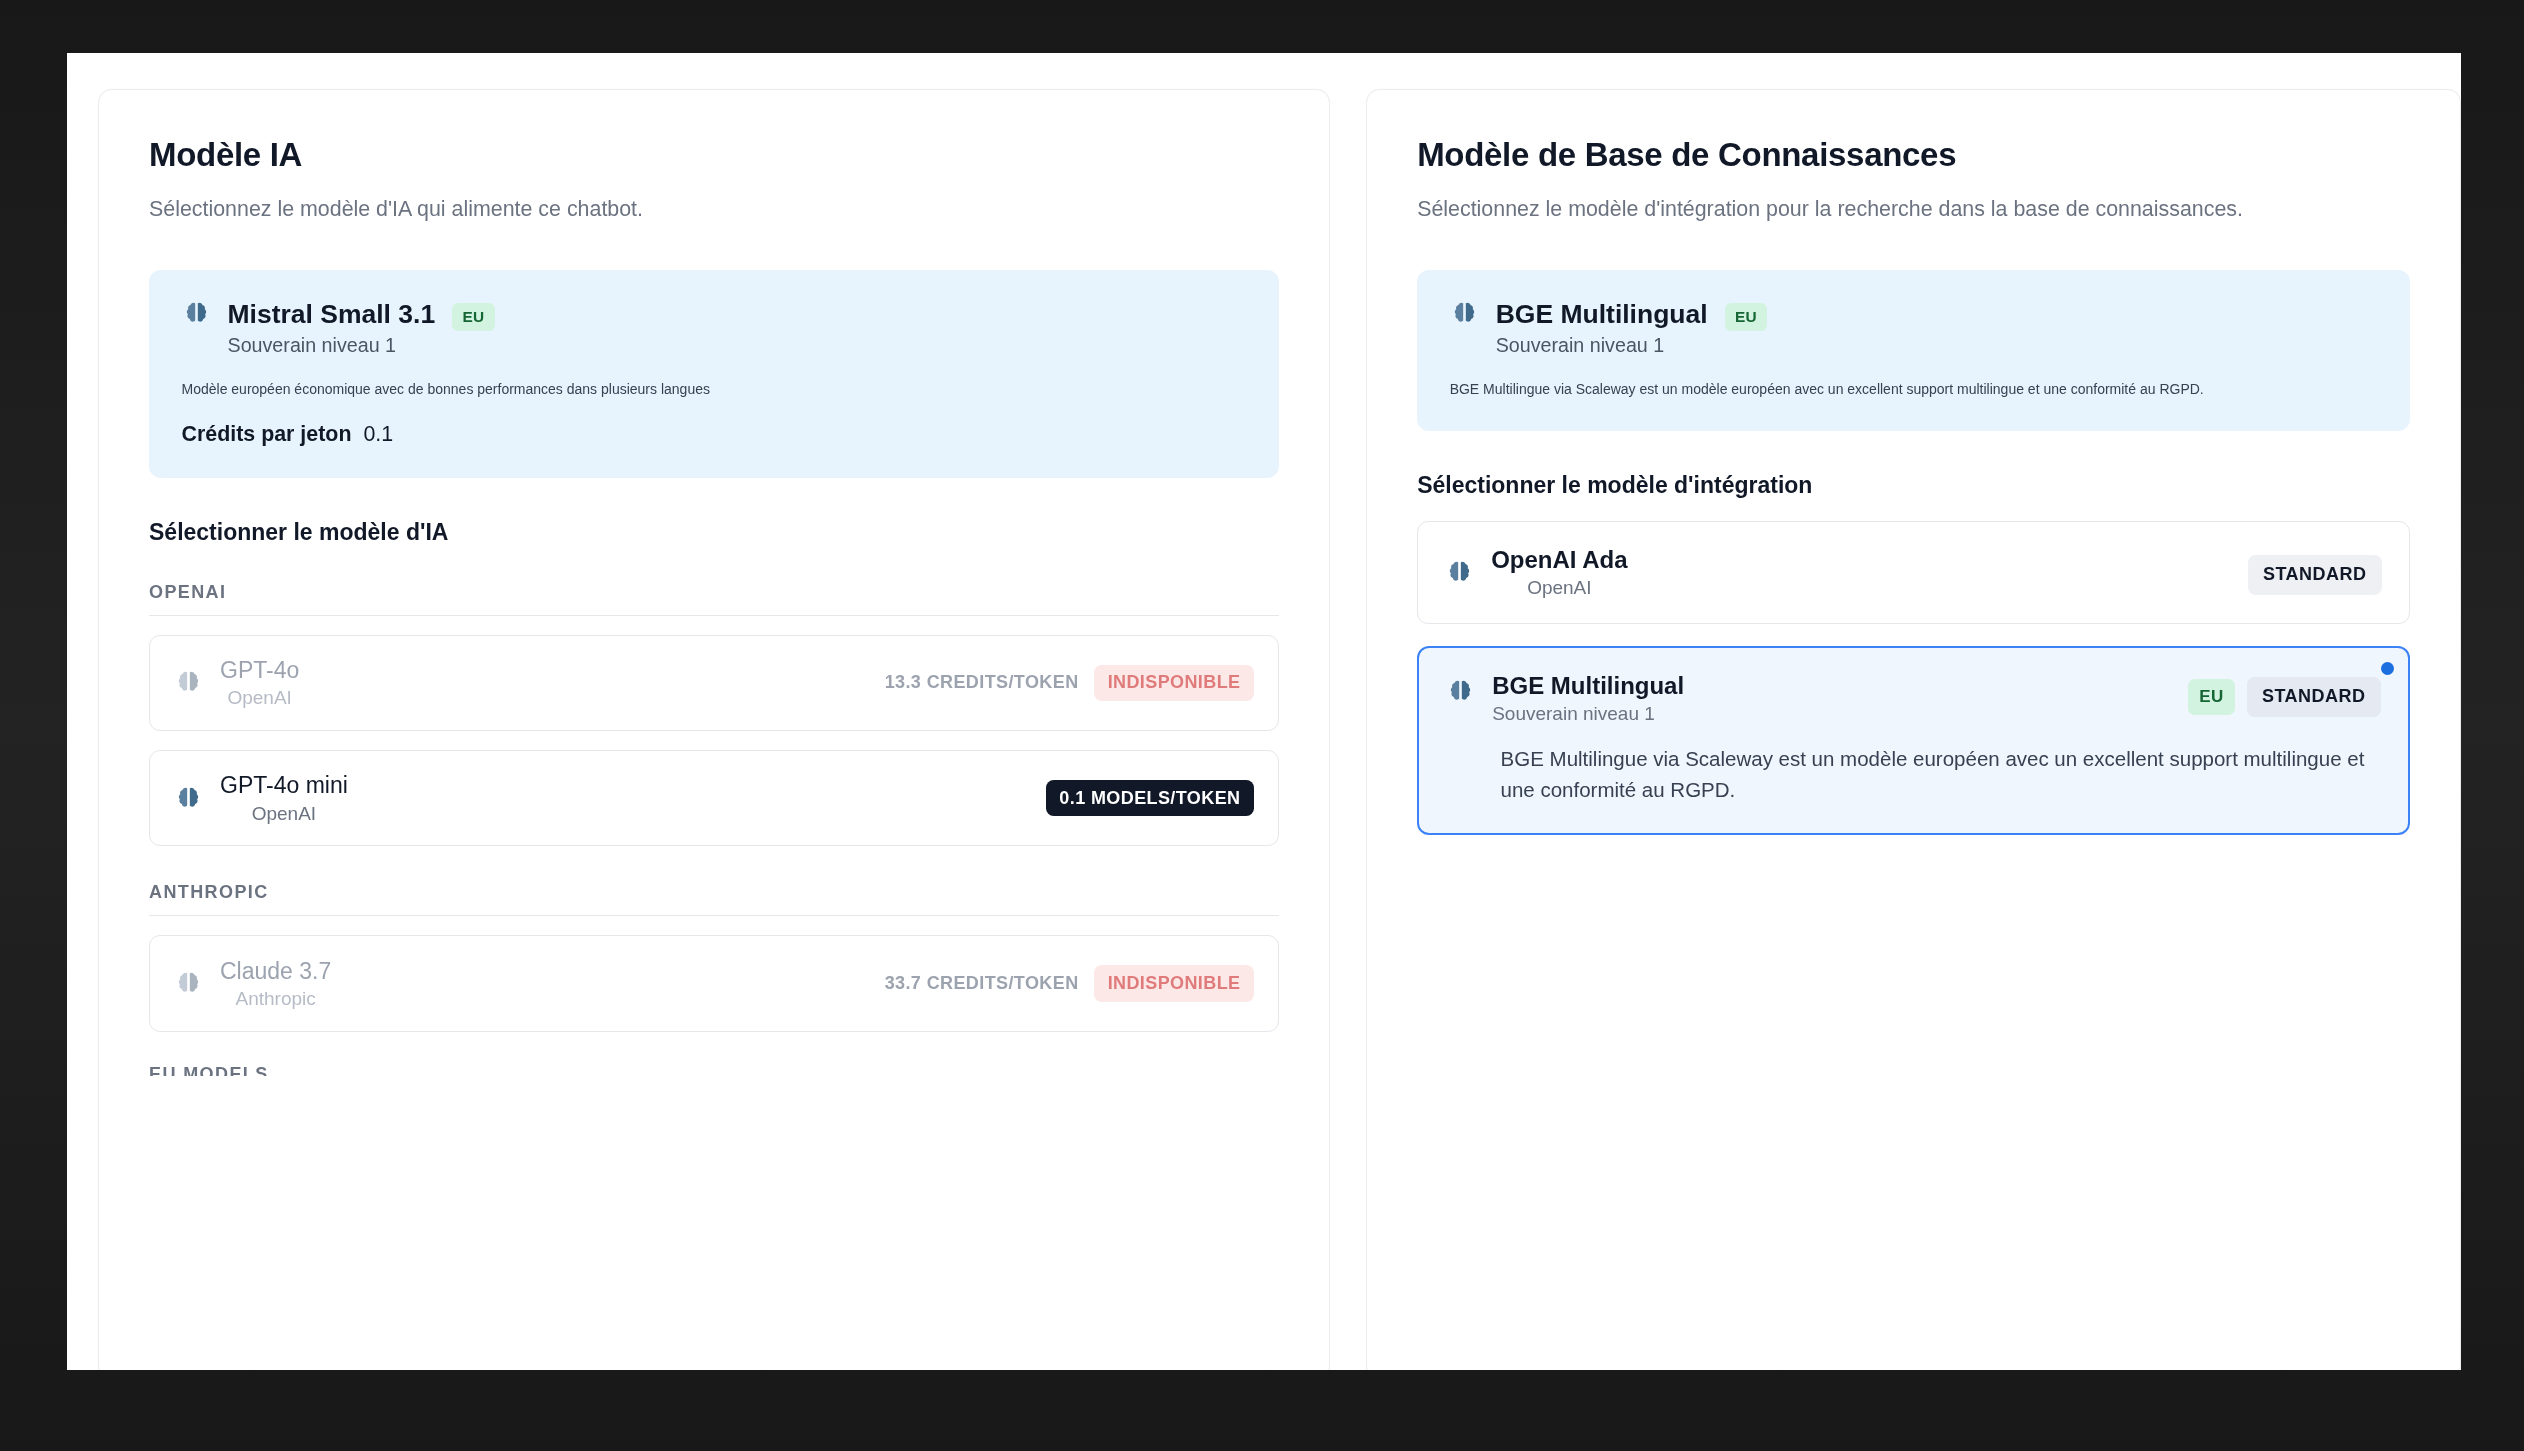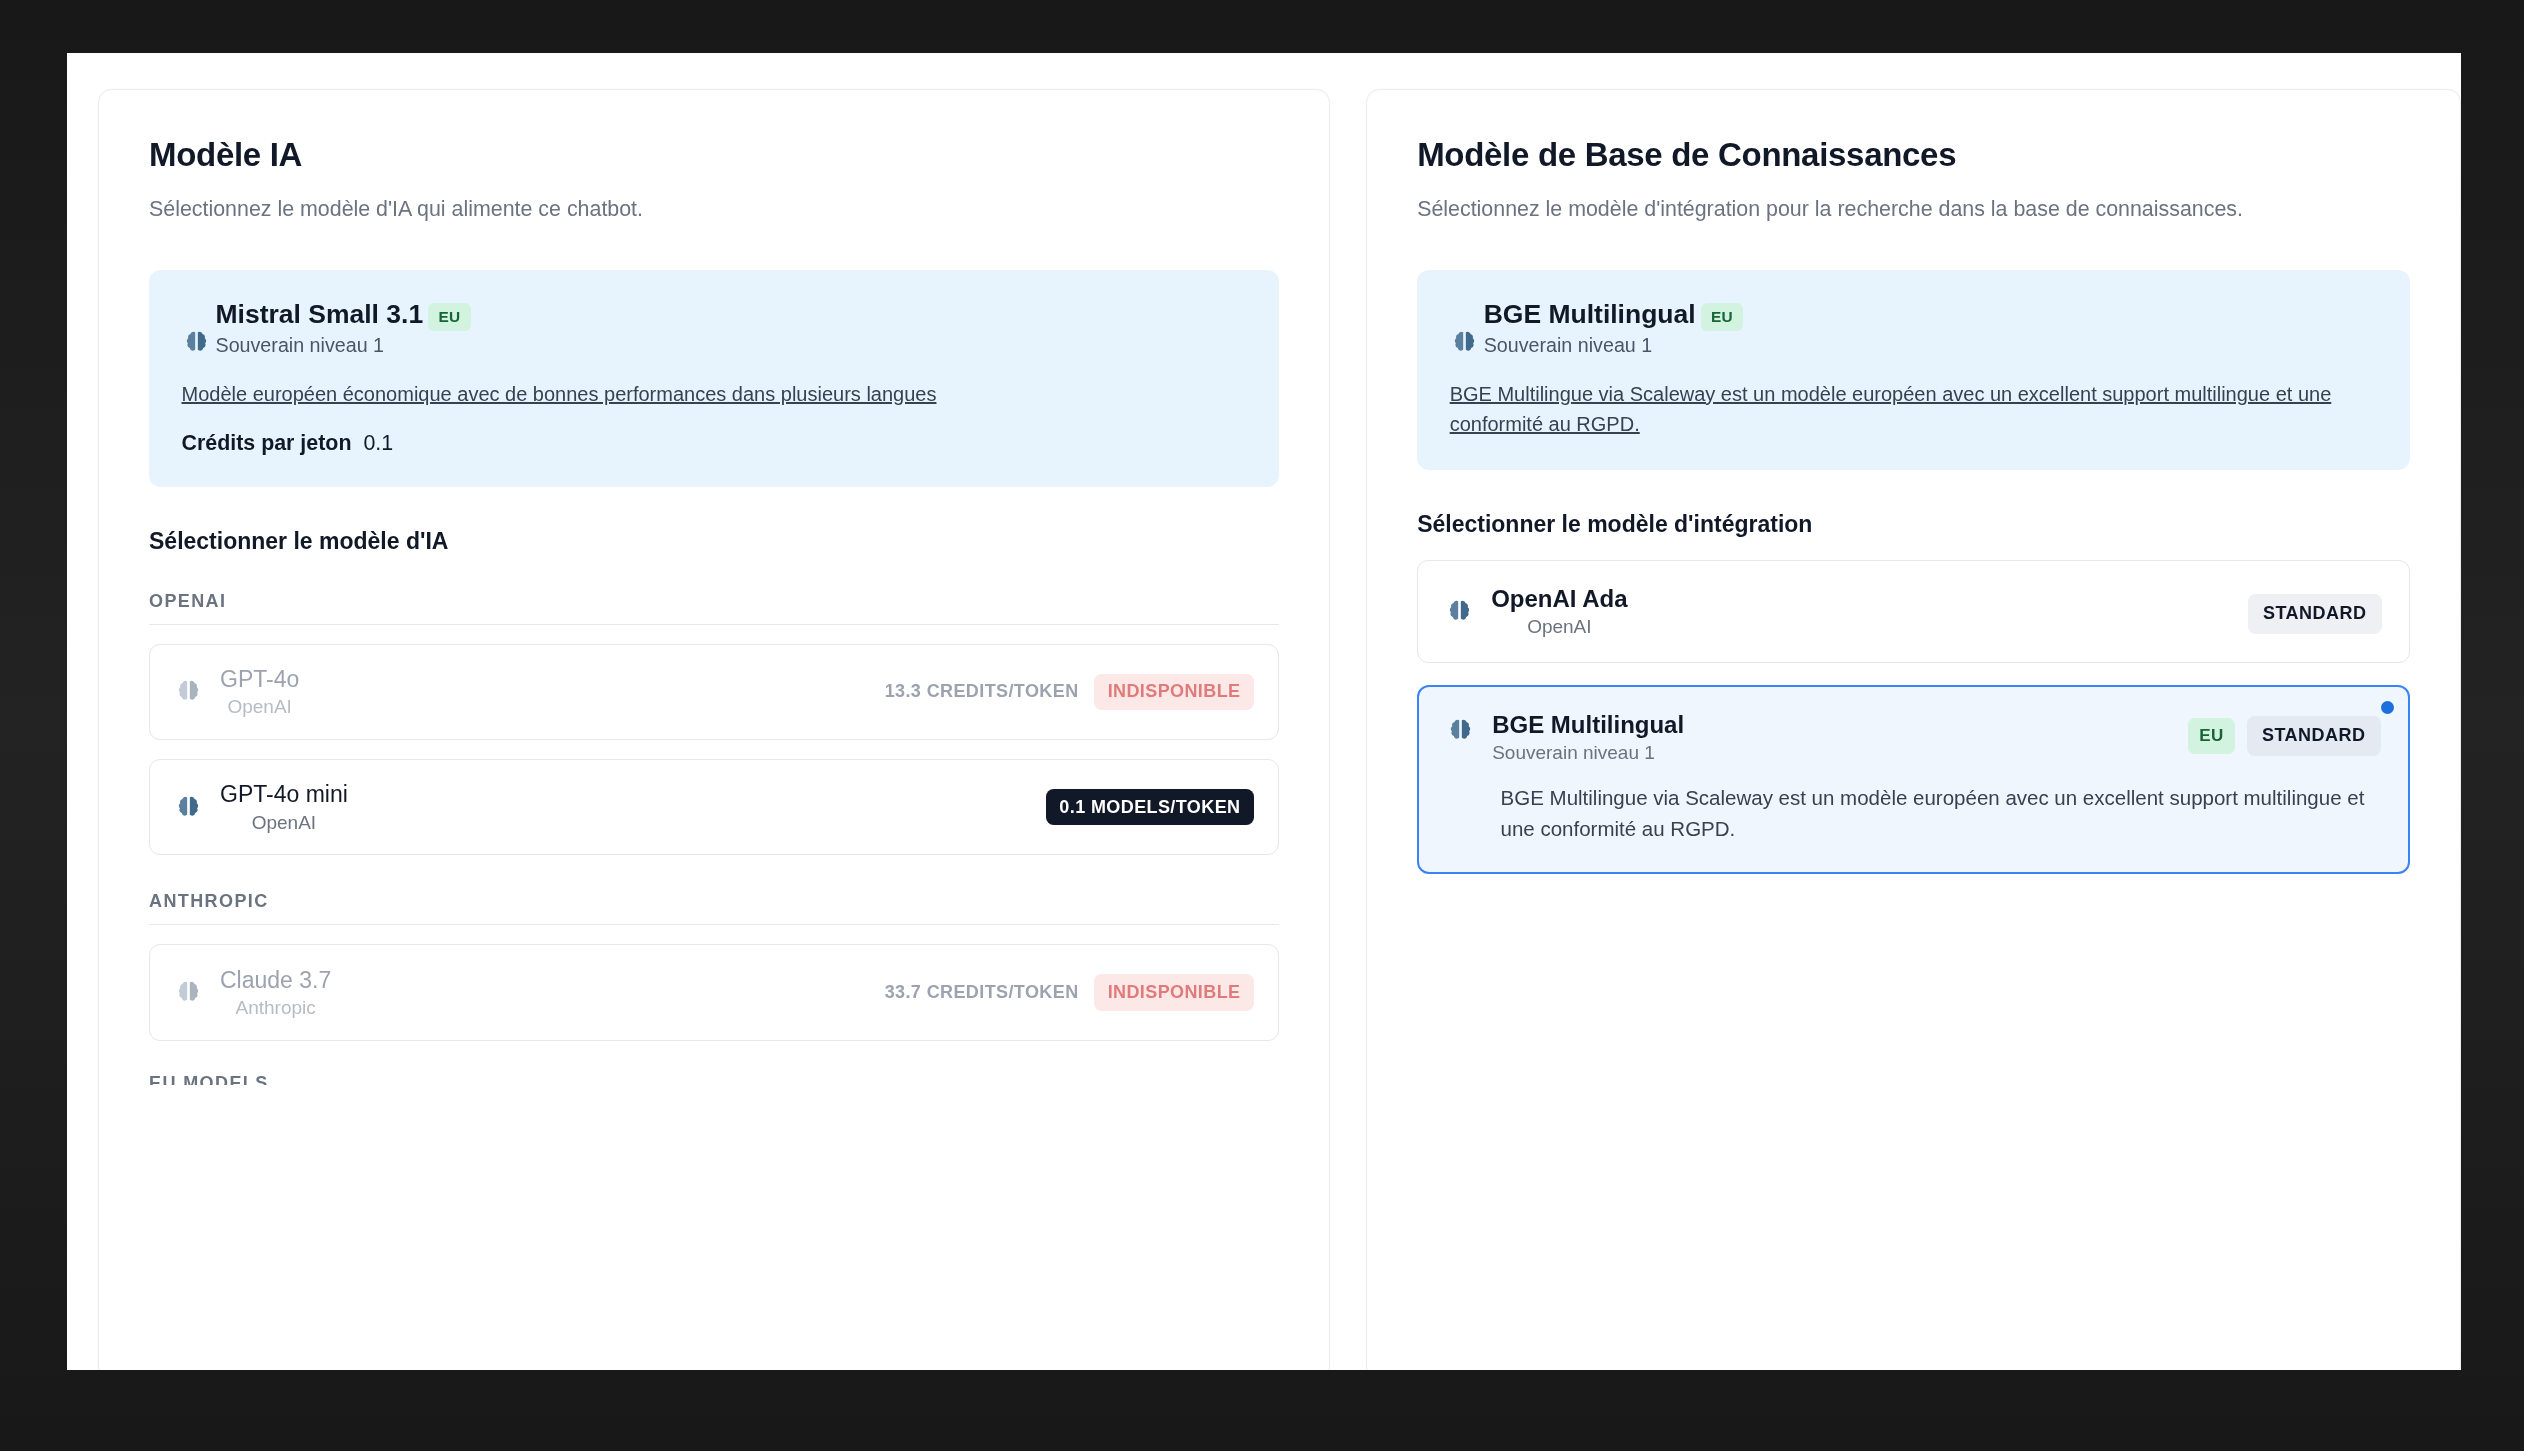--- a/index.html
+++ b/index.html
@@ -79,22 +79,22 @@
 
   
   .current-card {
     margin-top: 44px;
     background: #e8f4fd;
     border-radius: 12px;
     padding: 29px 32.5px 31px 32.5px;
   }
   .current-head {
     display: flex;
-    align-items: flex-end;
-    gap: 5px;
+    align-items: flex-start;
+    gap: 17px;
   }
   .brain-icon {
     flex: 0 0 auto;
     width: 29px;
     height: 29px;
     display: block;
   }
   .current-name-block { display: flex; flex-direction: column; gap: 3.4px; }
   .current-name {
     font-size: 26.5px;
@@ -110,26 +110,25 @@
     color: #166534;
     font-size: 15.4px;
     font-weight: 700;
     padding: 5.1px 10.3px;
     border-radius: 6px;
     letter-spacing: 0.3px;
     align-self: flex-start;
     margin-top: 3.4px;
   }
   .current-text {
-    font-size: 20px;
+    font-size: 14px;
     color: #374151;
     line-height: 1.5;
     margin-top: 22px;
     max-width: 983px;
-    text-decoration: underline;
   }
   .credits-row {
     margin-top: 22px;
     font-size: 21.4px;
     color: #374151;
   }
   .credits-row b { font-weight: 700; color:#111827; }
   .credits-val { margin-left: 12px; color:#111827; }
 
   .section-label {

